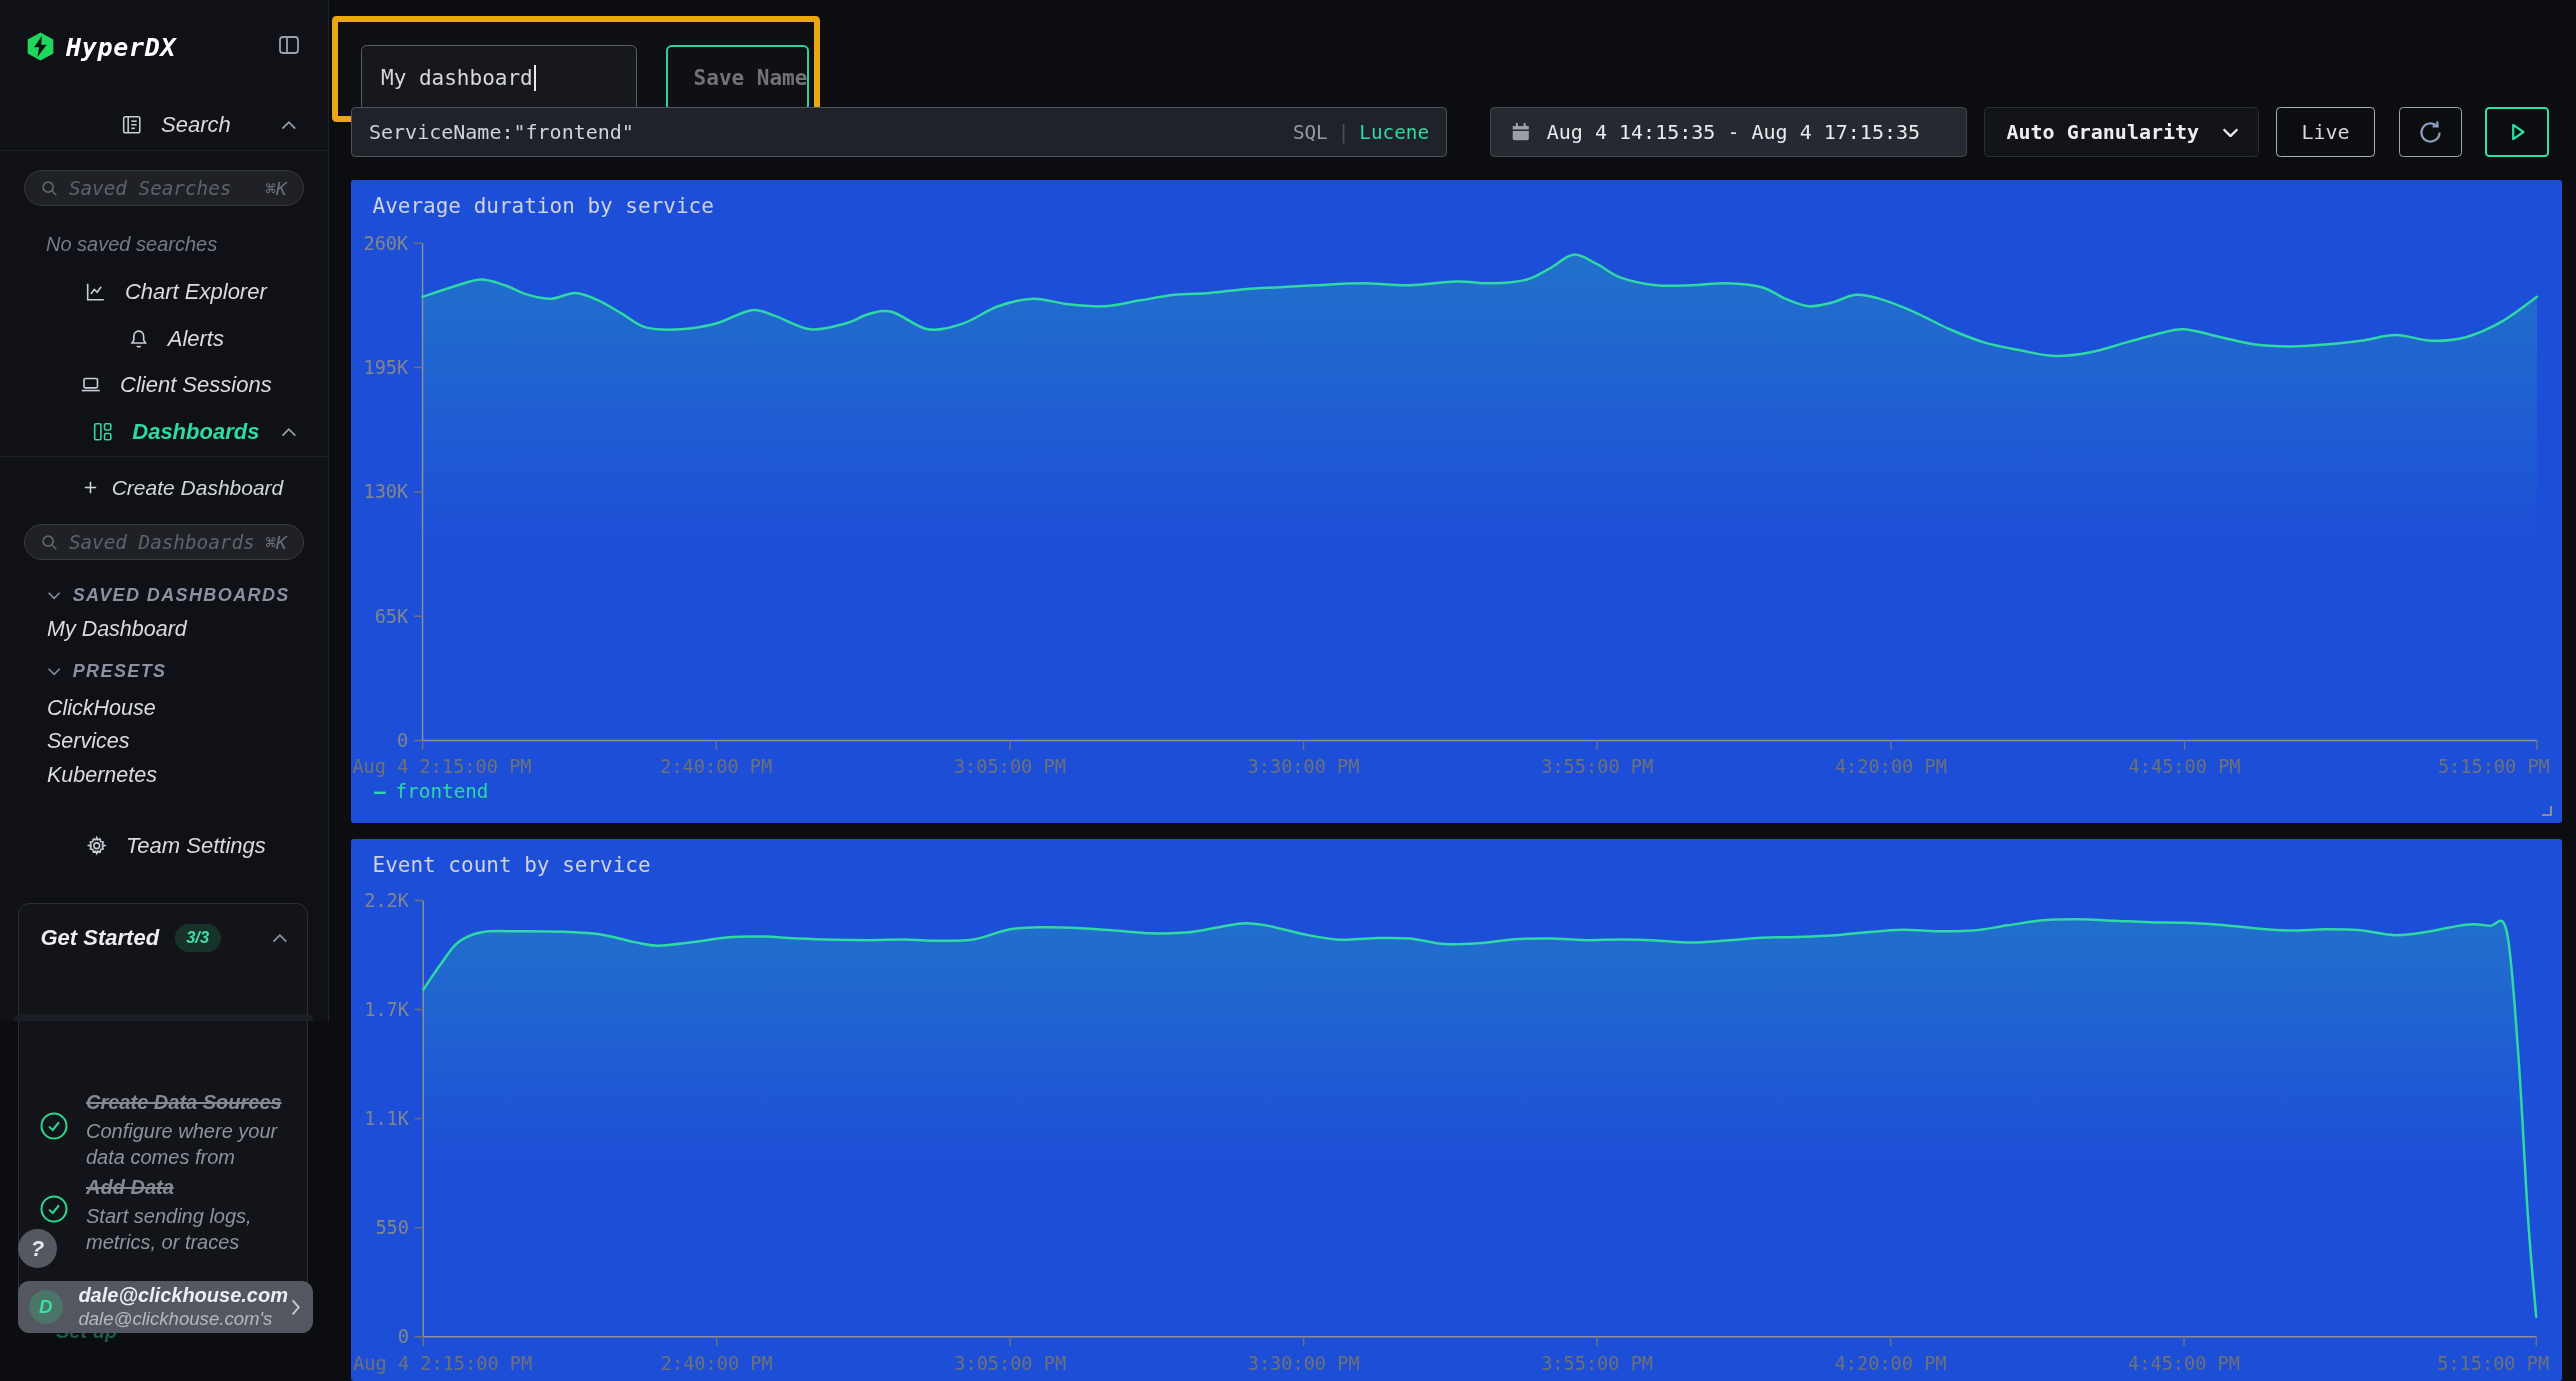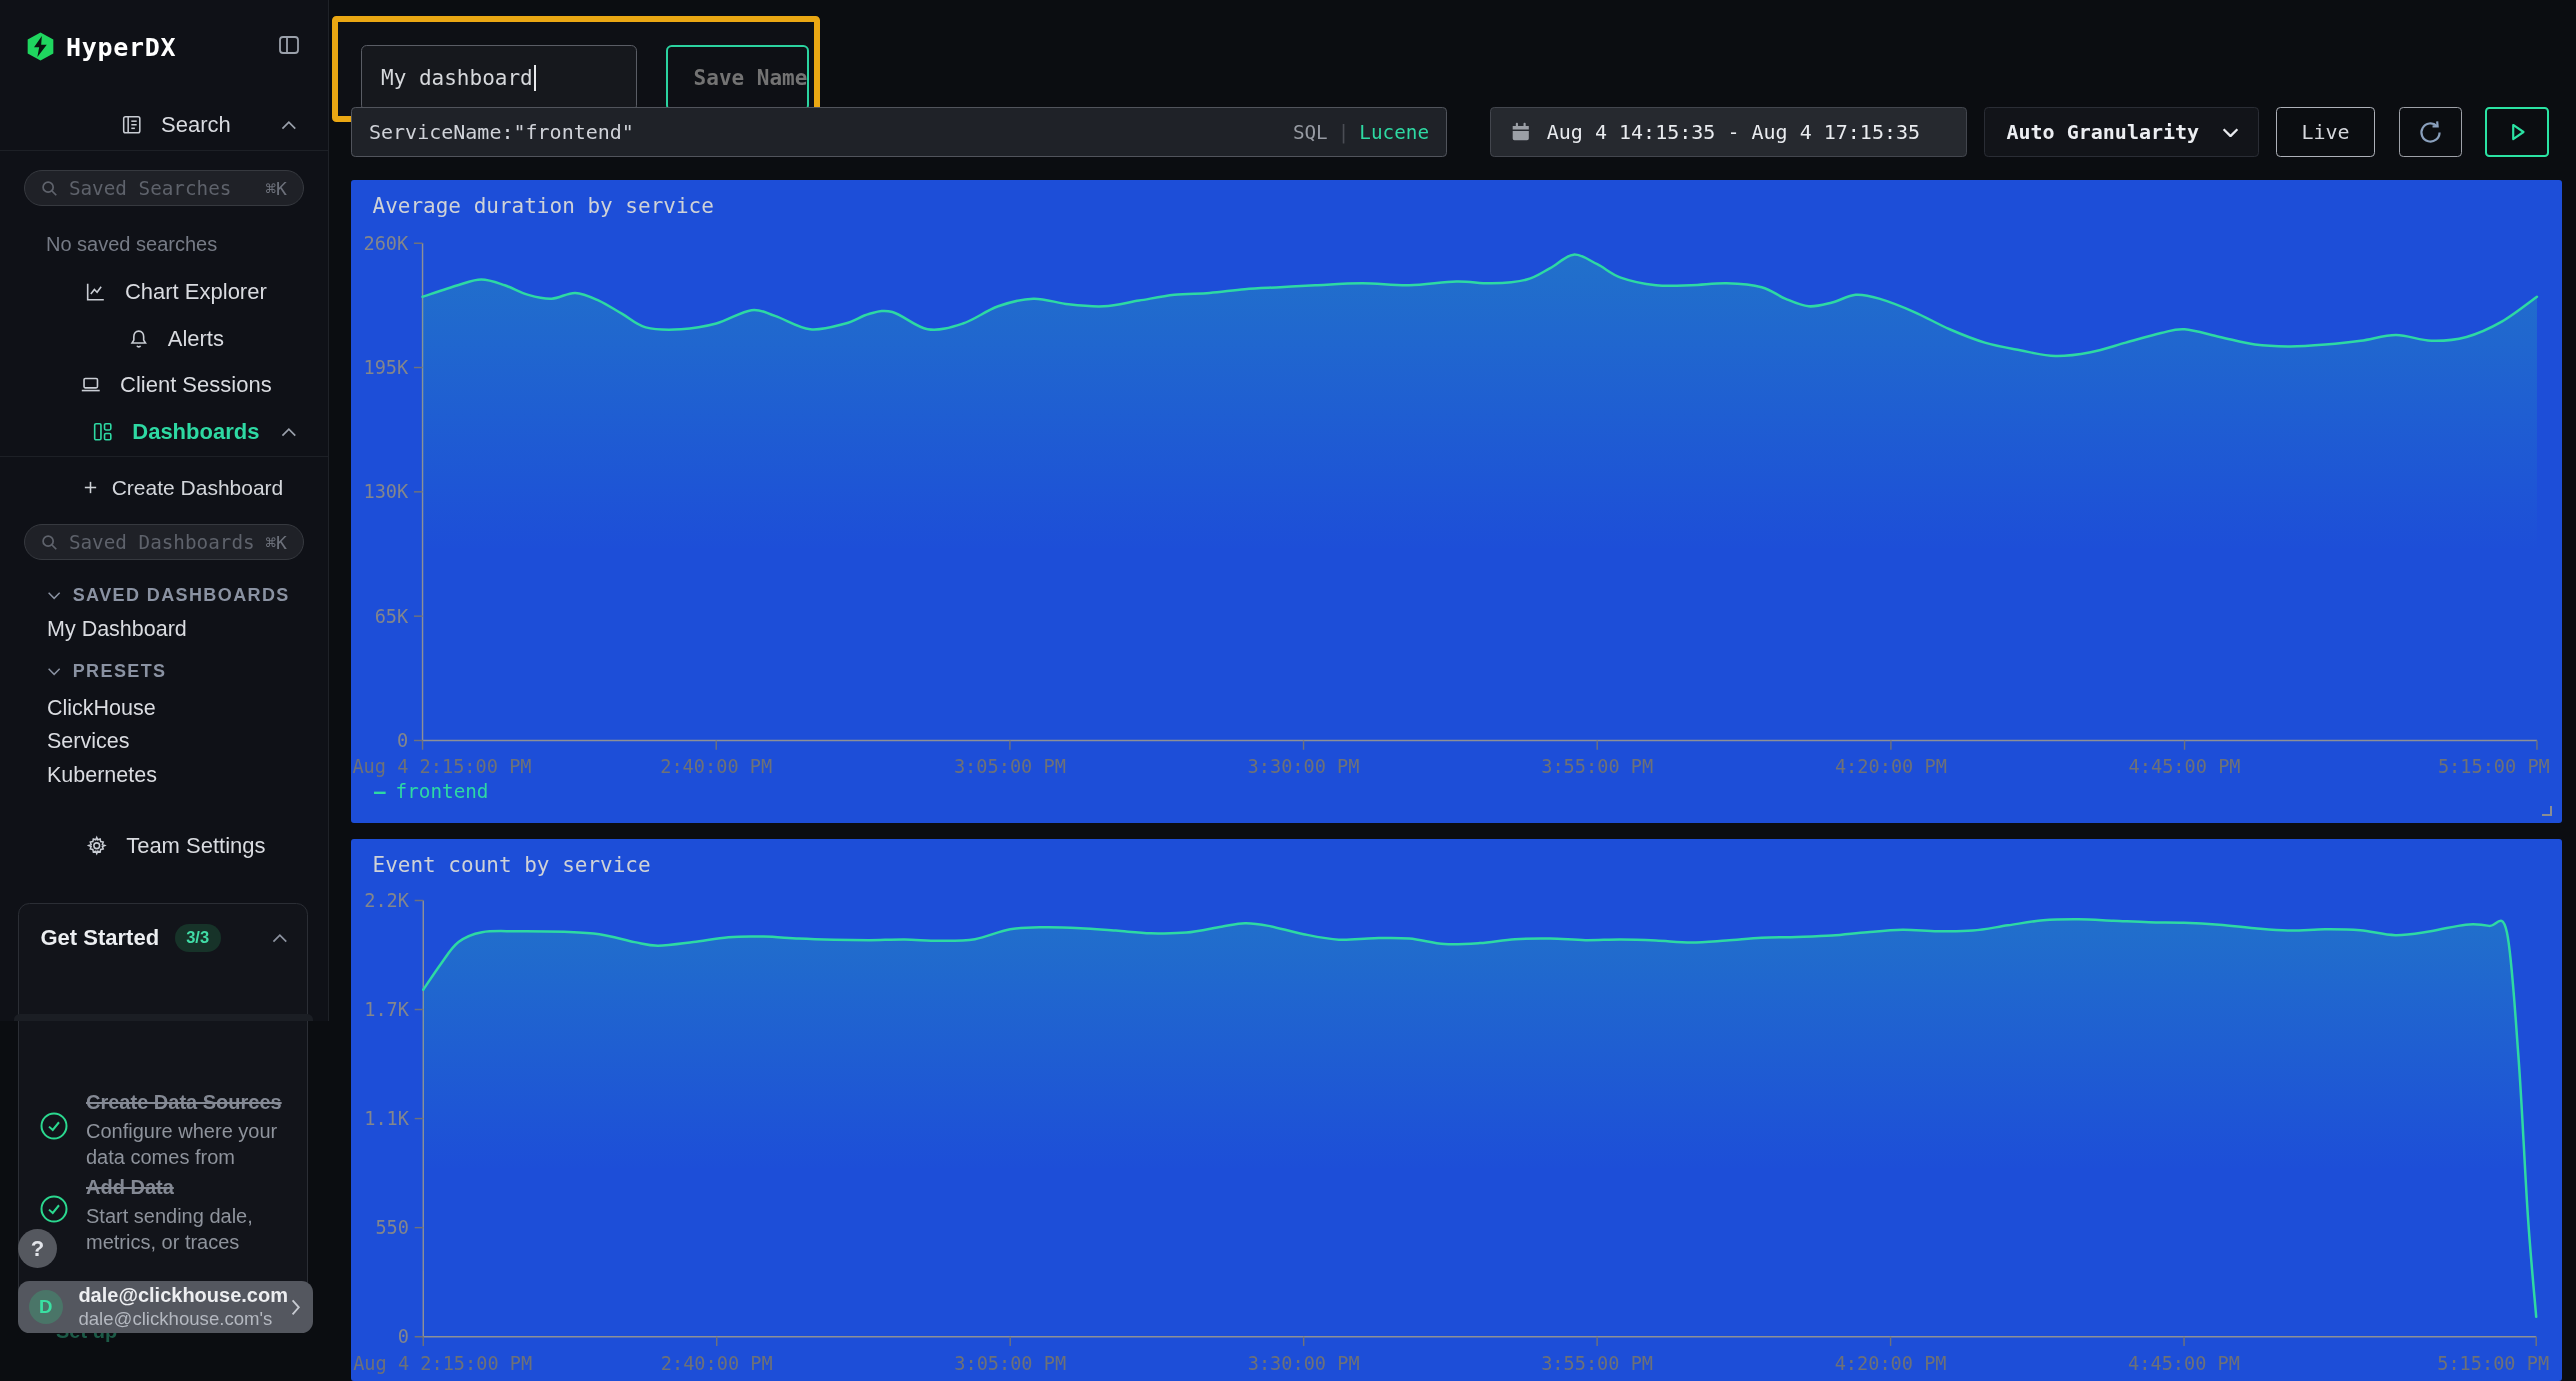--- a/index.html
+++ b/index.html
@@ -1,20 +1,20 @@
 <!DOCTYPE html>
 <html style="font-size:11.4px"><head>
 <meta charset="utf-8">
 <style>
   * { margin:0; padding:0; box-sizing:border-box; }
   html,body { width:2576px; height:1381px; overflow:hidden; background:#0b0d11; font-family:"Liberation Sans", sans-serif; }
   .mono { font-family:"DejaVu Sans Mono", monospace; }
 
   
-  #sidebar { position:absolute; left:0; top:0; width:329px; height:1021px; background:#0f1117; border-right:1.4px solid #1f2228; z-index:5; }
+  #sidebar { position:absolute; left:0; top:0; width:329px; height:1021px; background:#0f1117; border-right:1.4px solid #1f2228; z-index:5;font-style:italic; }
   .sb-logo-row { position:absolute; left:0; top:29px; width:100%; height:36px; }
   .logo-hex { position:absolute; left:26px; top:2.9px; width:29px; height:29px; }
   .brand { position:absolute; left:66px; top:3.6px; font-family:"DejaVu Sans Mono", monospace; font-weight:bold; font-size:25px; color:#ffffff; letter-spacing:0.7px; }
   .collapse-btn { position:absolute; right:27px; top:4.3px; width:24px; height:24px; color:#9ba1ab; cursor:pointer; }
 
   .sb-row { position:absolute; left:0; width:100%; height:31.5px; display:flex; align-items:center; cursor:pointer;justify-content:center; }
   .sb-row .ic { width:21.5px; height:21.5px; margin-left:23.6px; color:#c9cdd4; flex:none; }
   .sb-row .lbl { margin-left:18.6px; font-size:22px; color:#d9dbe0; }
   .sb-row .chev { position:absolute; right:31.5px; width:15.7px; height:10px; color:#9aa0ab; }
   .sb-divider { position:absolute; left:0; width:100%; height:0; border-top:1.4px solid #1d2026; }
@@ -238,21 +238,21 @@
       </div>
     </div>
 
     <div class="gs-item" style="top:270px;">
       <svg class="gs-check" style="margin-top:20px;" viewBox="0 0 24 24" fill="none" stroke="currentColor" stroke-width="1.6">
           <circle cx="12" cy="12" r="10"></circle>
           <polyline points="8,12.5 11,15.2 16,9"></polyline>
         </svg>
       <div>
         <div class="tt">Add Data</div>
-        <div class="dd">Start sending dale, metrics, or traces</div>
+        <div class="dd">Start sending logs, metrics, or traces</div>
       </div>
     </div>
   </div>
 
   <div id="help-btn">
       <span>?</span>
     </div>
 
   <div id="obscured-link">Set up</div>
 

